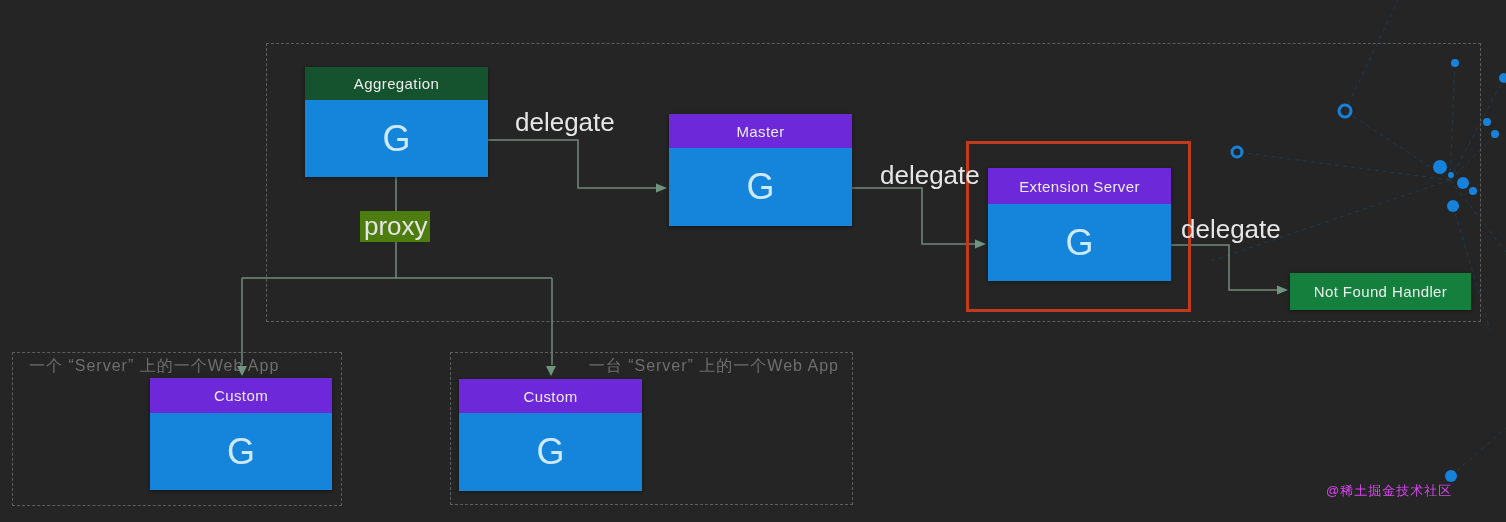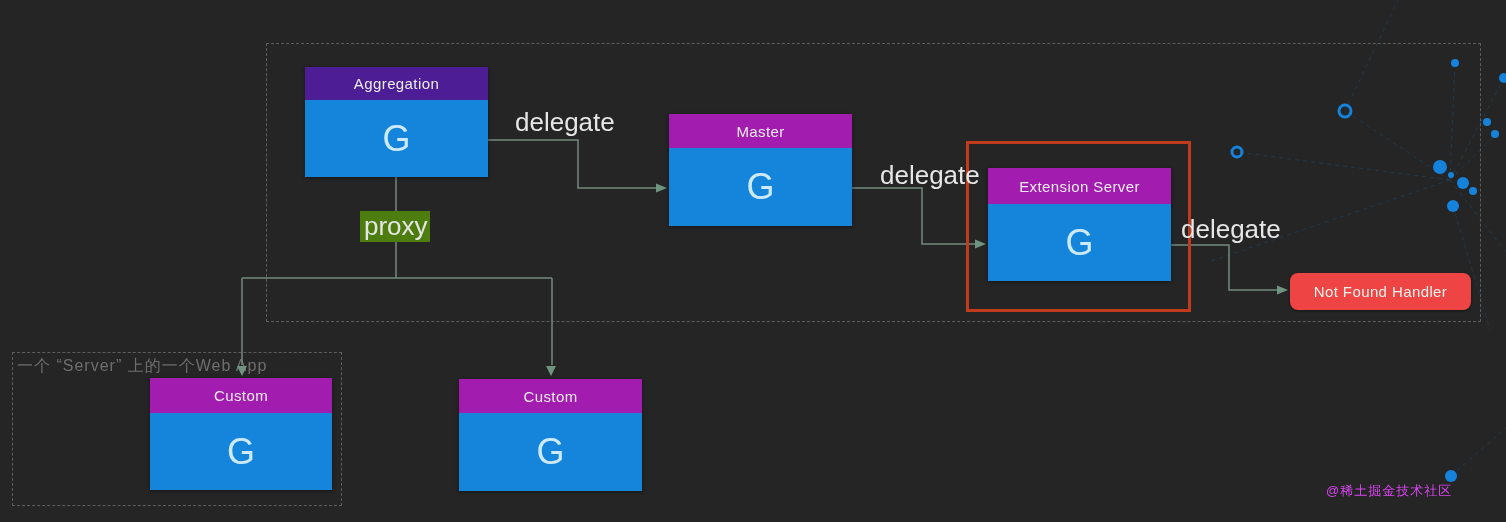--- a/index.html
+++ b/index.html
@@ -20,26 +20,26 @@
   .node{position:absolute;box-sizing:border-box;display:flex;flex-direction:column;
         box-shadow:0 1px 4px rgba(0,0,0,.45);}
   .node-header{
     display:flex;align-items:center;justify-content:center;
     color:#ececec;font-size:15px;letter-spacing:.4px;flex:0 0 auto;
   }
   .node-body{
     flex:1 1 auto;display:flex;align-items:center;justify-content:center;
     background:#1485db;color:#cde9fa;font-size:36px;
   }
-  .hdr-orange{background:#4c1d95;}
-  .hdr-green{background:#a21caf;}
+  .hdr-orange{background:#14532d;}
+  .hdr-green{background:#6d28d9;}
   .nfh{
-    position:absolute;background:#ef4444;color:#e9f1ec;font-size:15px;
+    position:absolute;background:#15803d;color:#e9f1ec;font-size:15px;
     display:flex;align-items:center;justify-content:center;letter-spacing:.4px;
-    box-sizing:border-box;box-shadow:0 1px 3px rgba(0,0,0,.4);border-radius:8px;
+    box-sizing:border-box;box-shadow:0 1px 3px rgba(0,0,0,.4);
   }
   .red-outline{position:absolute;border:3px solid #c23a1c;box-sizing:border-box;}
   .edge-label{
     position:absolute;color:#e6e6e6;font-size:26px;text-align:center;
     white-space:nowrap;
   }
   .edge-label.occlude{background:#4d7c0f;padding:0 4px;}
   .watermark{
     position:absolute;color:#d946ef;font-size:13px;letter-spacing:1px;white-space:nowrap;
   }
@@ -75,23 +75,26 @@
       <circle cx="1463" cy="183" r="6"></circle>
       <circle cx="1473" cy="191" r="4"></circle>
       <circle cx="1453" cy="206" r="6"></circle>
       <circle cx="1451" cy="476" r="6"></circle>
     </g>
   </svg>
 
   <div class="dashed-box" style="left:266px;top:43px;width:1215px;height:279px;"></div>
 
   <div class="dashed-box" style="left:12px;top:352px;width:330px;height:154px;">
-    <div class="group-caption" style="left:4px;">一个 “Server” 上的一个Web App</div>
+    <div class="group-caption" style="left:16px;">一个 “Server” 上的一个Web App</div>
   </div>
 
+  <div class="dashed-box" style="left:450px;top:352px;width:403px;height:153px;">
+    <div class="group-caption" style="right:13px;">一台 “Server” 上的一个Web App</div>
+  </div>
 
   <svg width="1506" height="522">
     <g fill="none" stroke="#73897d" stroke-width="1.5">
       <path d="M487 140 H578 V188 H656"></path>
       <path d="M852 188 H922 V244 H975"></path>
       <path d="M1170 245 H1229 V290 H1277"></path>
       <path d="M396 177 V278 M242 278 H552 M242 278 V365 M552 278 V365"></path>
     </g>
     <g fill="#6f9480">
       <polygon points="656,183.5 667,188 656,192.5"></polygon>

